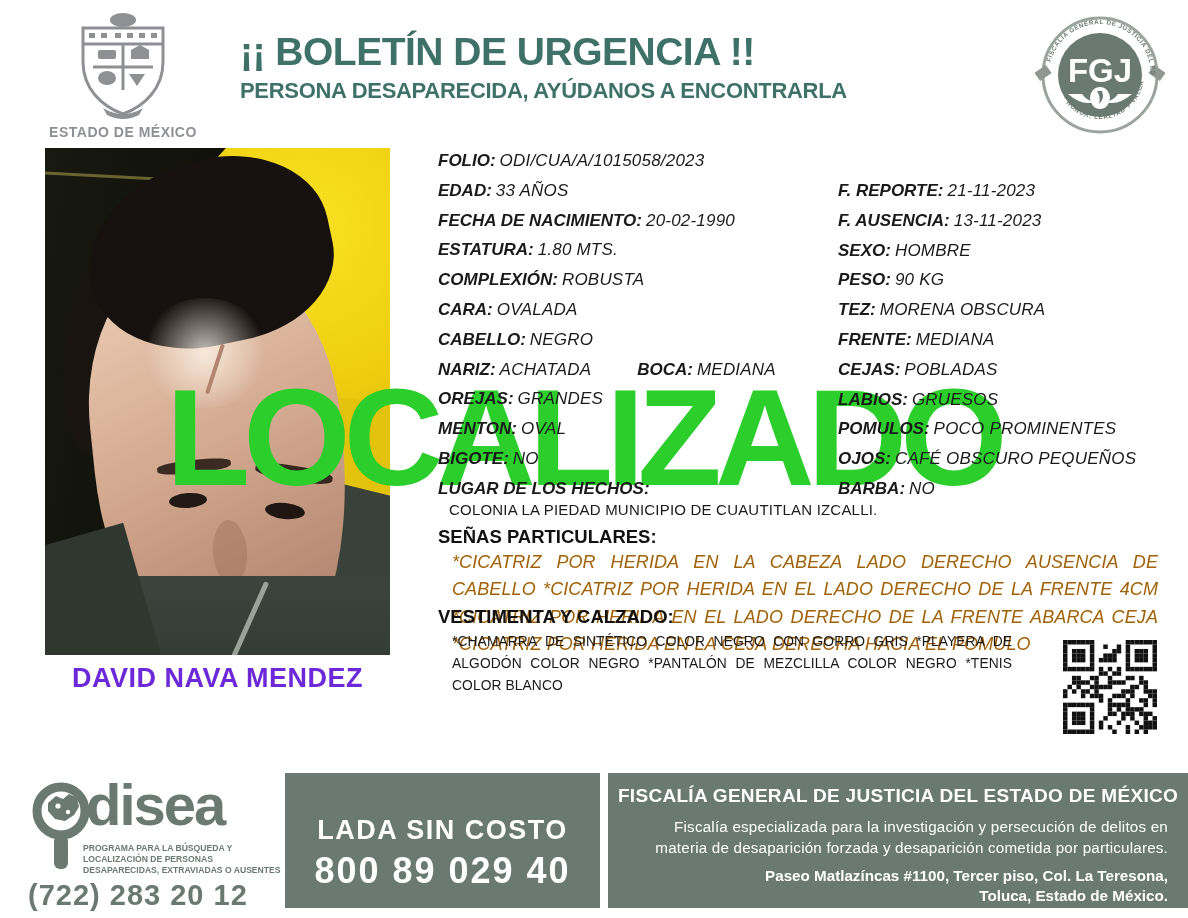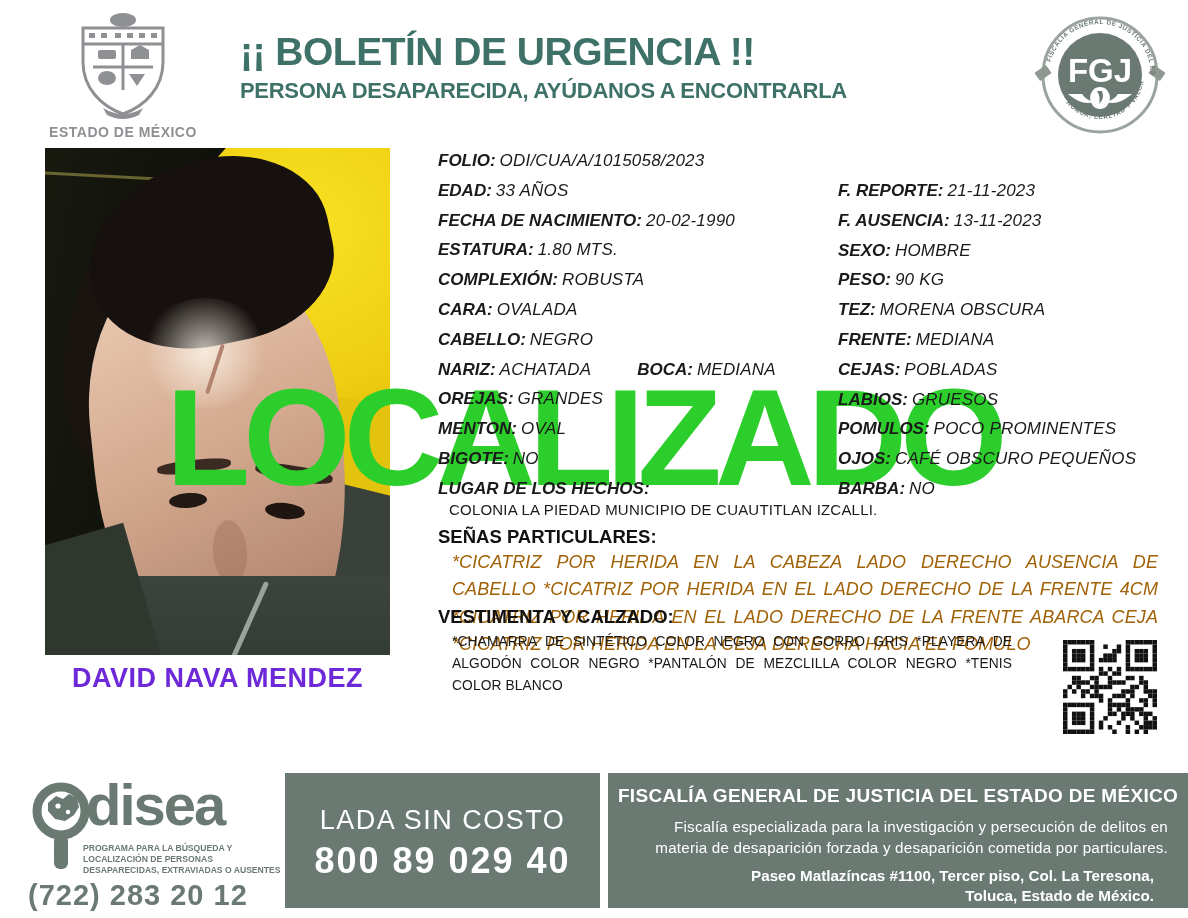--- a/index.html
+++ b/index.html
@@ -75,27 +75,27 @@
   
   .footer { position:absolute; left:0; top:773px; width:1188px; height:135px; background:#ffffff; }
   .odisea { position:absolute; left:28px; top:6px; width:250px; }
   .odisea-row { position:relative; height:78px; }
   .odisea-row svg { position:absolute; left:0; top:2px; }
   .odisea-word { position:absolute; left:58px; top:-8px; font-size:58px; font-weight:bold; color:#6a7a72; letter-spacing:-2px; }
   .odisea-tag { position:absolute; left:55px; top:64px; width:200px; font-size:8.6px; font-weight:bold; color:#6a7a72; line-height:1.3; }
   .odisea-phone { position:absolute; left:0px; top:100px; font-size:29px; font-weight:bold; color:#6a7a72; letter-spacing:1px; white-space:nowrap; }
 
   .lada { position:absolute; left:285px; top:0; width:315px; height:135px; background:#6a7a72; color:#fff; text-align:center; }
-  .lada-l1 { margin-top:32px; font-size:27px; font-weight:normal; letter-spacing:1.5px; }
+  .lada-l1 { margin-top:42px; font-size:27px; font-weight:bold; letter-spacing:1.5px; }
   .lada-l2 { margin-top:4px; font-size:36px; font-weight:bold; letter-spacing:2px; }
 
   .fiscalia { position:absolute; left:608px; top:0; width:580px; height:135px; background:#6a7a72; color:#fff; }
   .fisc-title { margin-top:12px; text-align:center; font-size:19px; font-weight:bold; letter-spacing:0.3px; }
   .fisc-desc { margin:10px auto 0; width:540px; text-align:right; font-size:15.2px; line-height:1.35; letter-spacing:0.2px; }
-  .fisc-addr { margin-top:8px; padding-right:34px; text-align:right; font-size:15.2px; font-weight:bold; line-height:1.3; }
+  .fisc-addr { margin-top:8px; padding-right:20px; text-align:right; font-size:15.2px; font-weight:bold; line-height:1.3; }
 </style>
 </head>
 <body>
 
 <div class="page">
 
   <div class="coat">
     <span>
       <svg width="104" height="108" viewBox="0 0 104 108">
         <g fill="none" stroke="#8f9093" stroke-width="3">

